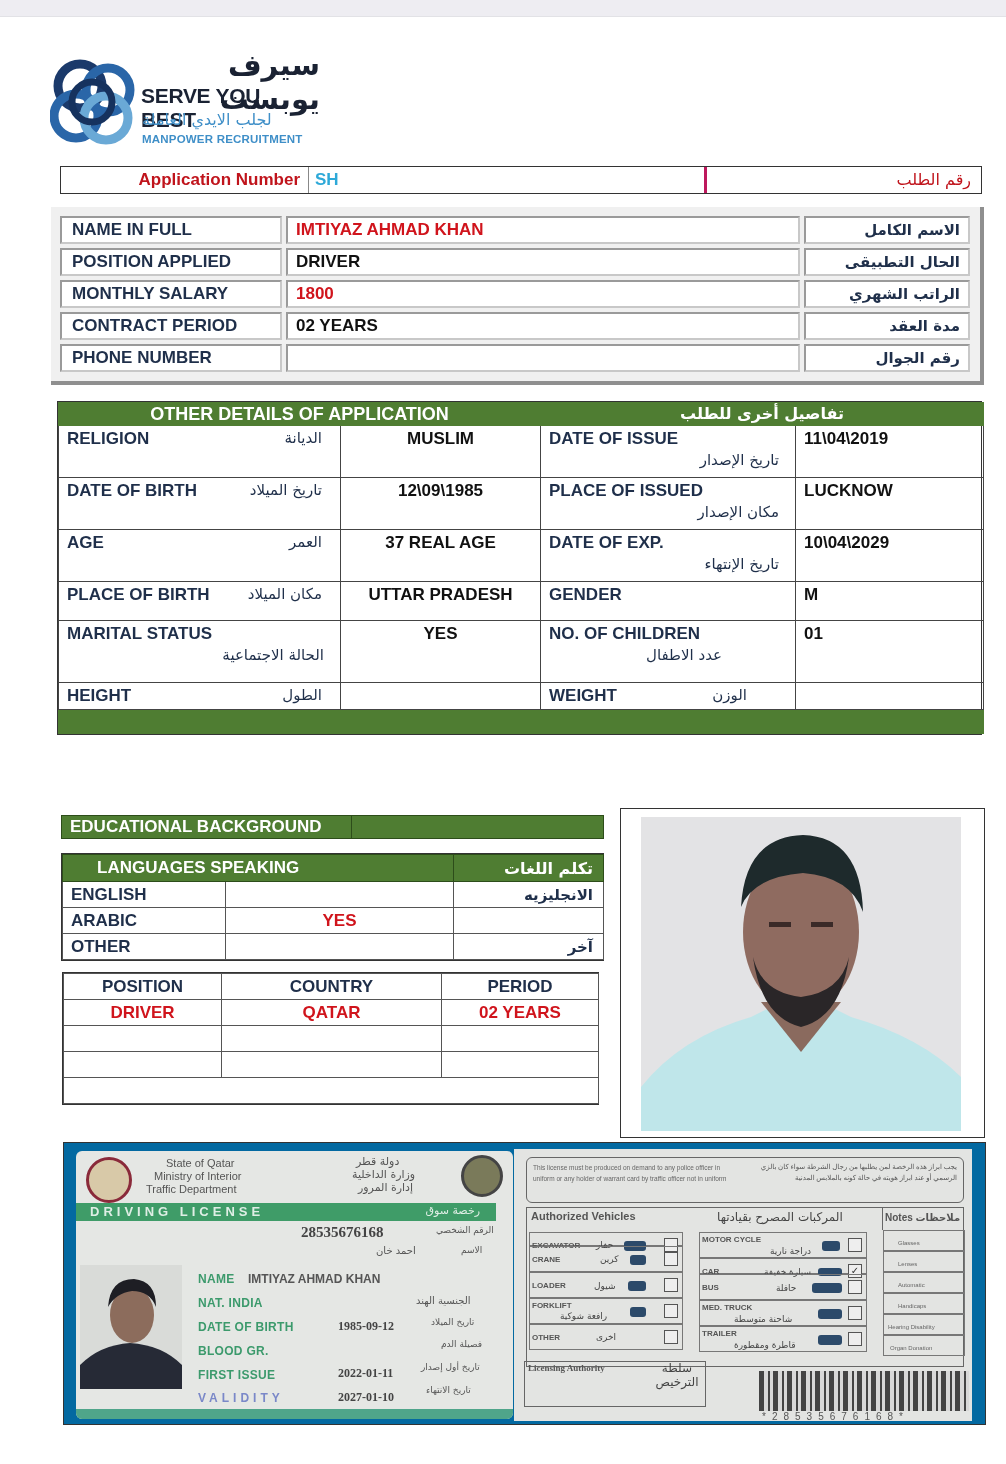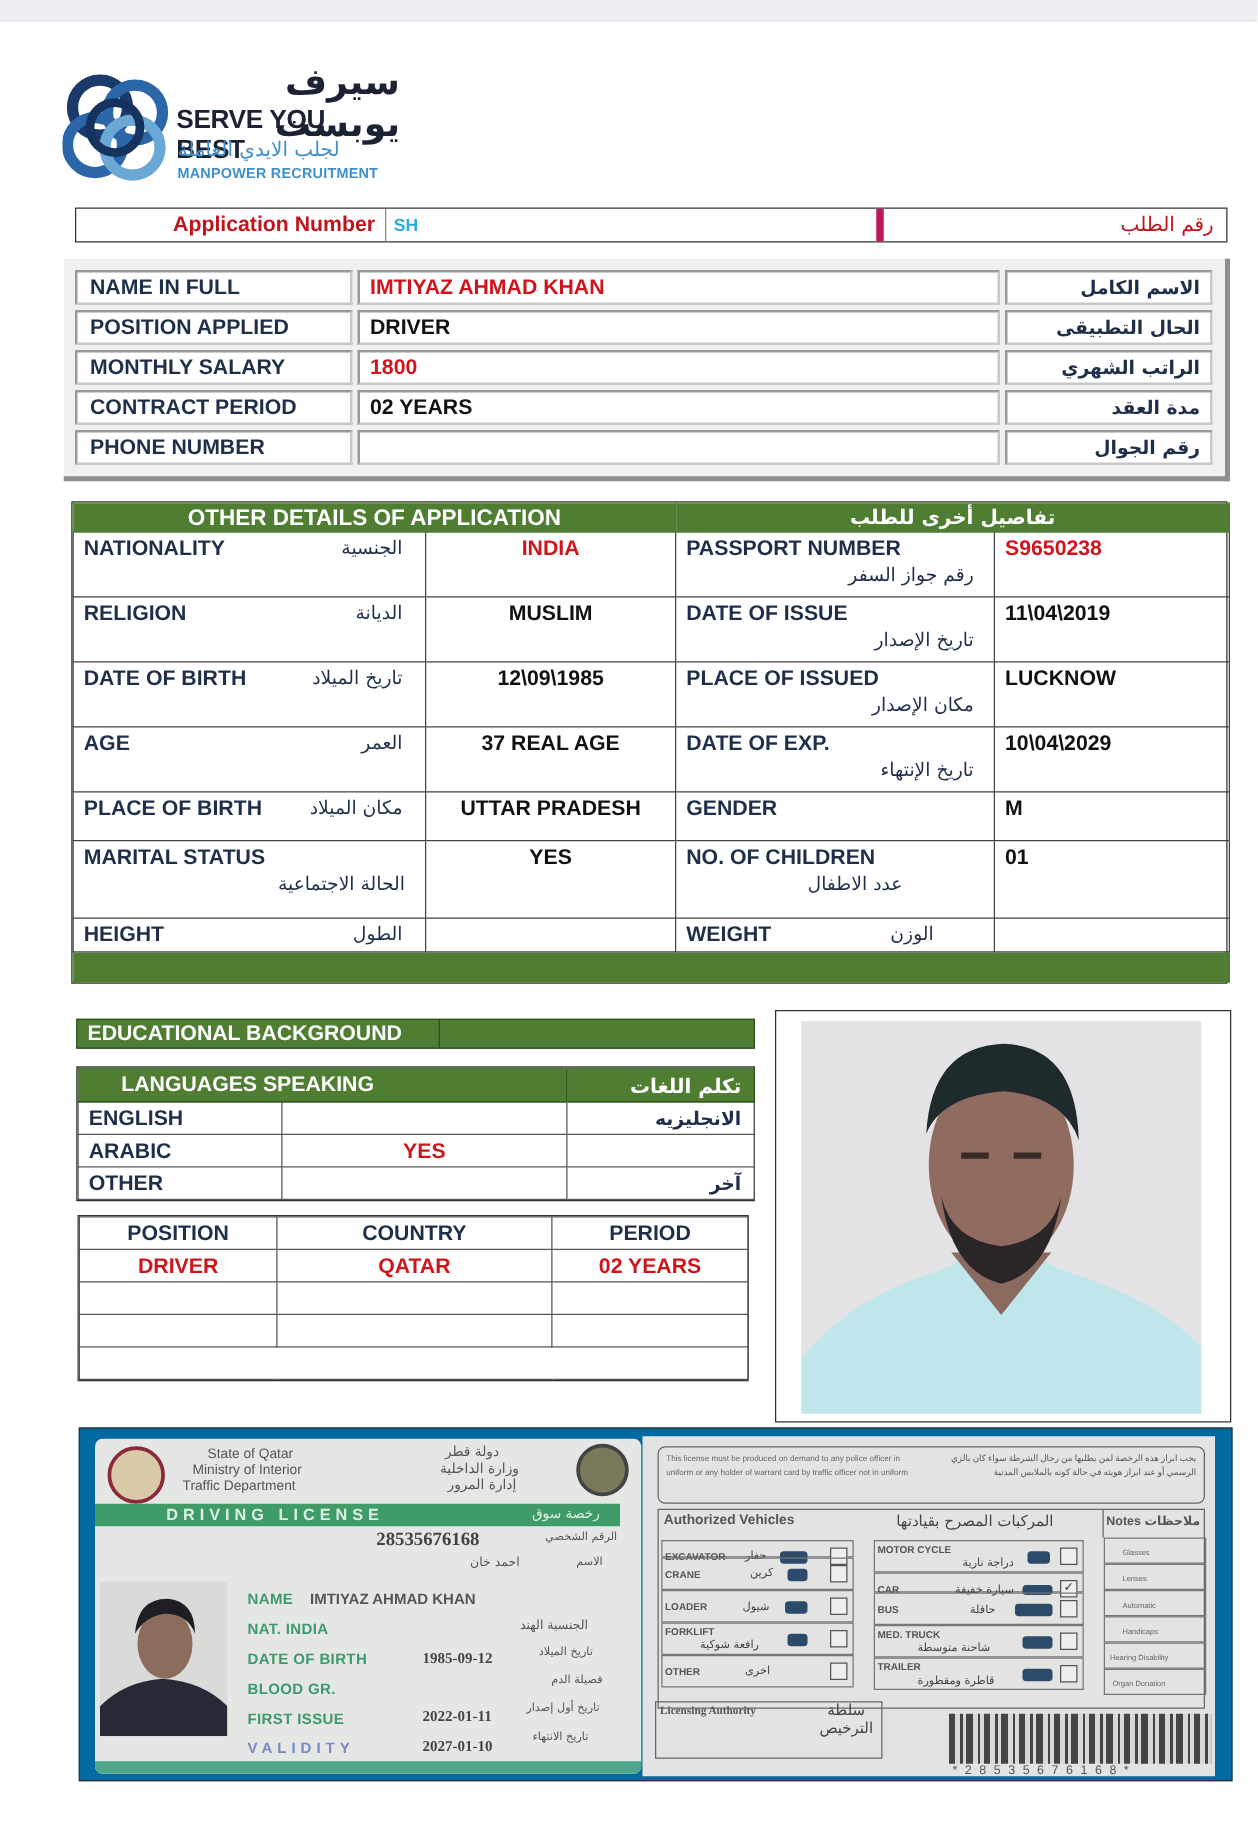--- a/index.html
+++ b/index.html
@@ -11,21 +11,21 @@
   .logo { position: absolute; left: 50px; top: 52px; width: 270px; height: 100px; }
   .logo svg { position: absolute; left: 0; top: 4px; }
   .logo .ar-title { position: absolute; left: 92px; top: -4px; font-size: 29px; font-weight: bold; color: #1a2233; direction: rtl; font-family: "DejaVu Sans", sans-serif; letter-spacing: 1px; }
   .logo .en-title { position: absolute; left: 91px; top: 32px; font-size: 21px; font-weight: bold; color: #1a2233; letter-spacing: -0.3px; }
   .logo .ar-sub { position: absolute; left: 92px; top: 58px; font-size: 16px; color: #3f8fc8; font-family: "DejaVu Sans", sans-serif; direction: rtl; }
   .logo .en-sub { position: absolute; left: 92px; top: 81px; font-size: 11.5px; font-weight: bold; color: #3f8fc8; letter-spacing: 0.2px; }
 
   
   .appnum { position: absolute; left: 60px; top: 166px; width: 922px; height: 28px; border: 1.5px solid #333; display: flex; }
   .appnum .lbl { width: 248px; text-align: right; padding-right: 8px; color: #c0141c; font-weight: bold; font-size: 17px; line-height: 26px; border-right: 1.5px solid #888; }
-  .appnum .val { width: 398px; padding-left: 6px; color: #2ea9d8; font-weight: bold; font-size: 14px; line-height: 26px; border-right: 6px solid #be185d; }
+  .appnum .val { width: 398px; padding-left: 6px; color: #2ea9d8; font-weight: bold; font-size: 17px; line-height: 26px; border-right: 3px solid #be185d; }
   .appnum .ar { flex: 1; text-align: right; padding-right: 10px; color: #c0141c; font-size: 16px; line-height: 26px; font-family: "DejaVu Sans", sans-serif; }
 
   
   .mainbox { position: absolute; left: 51px; top: 207px; width: 933px; height: 178px; background: #f0f0f0; border-right: 4px solid #8f8f8f; border-bottom: 4px solid #8f8f8f; padding: 9px 0 0 9px; }
   .mrow { display: flex; height: 32px; margin-bottom: 0; }
   .mrow .c1, .mrow .c2, .mrow .c3 { background: #fff; border: 2px solid #9a9a9a; border-right-color: #c8c8c8; border-bottom-color: #c8c8c8; height: 28px; margin-bottom: 4px; line-height: 24px; font-weight: bold; font-size: 17px; }
   .mrow .c1 { width: 222px; padding-left: 10px; color: #1f2f4a; margin-right: 4px; }
   .mrow .c2 { width: 514px; padding-left: 8px; color: #111; margin-right: 4px; }
   .mrow .c2.red { color: #d0141c; }
   .mrow .c3 { width: 166px; text-align: right; padding-right: 8px; color: #1f2f4a; font-family: "DejaVu Sans", sans-serif; font-weight: bold; font-size: 15px; }
@@ -145,32 +145,20 @@
         <col style="width:255px">
         <col style="width:188px">
       </colgroup>
     <tbody>
         <tr class="ghead">
       <td colspan="2">OTHER DETAILS OF APPLICATION</td>
       <td colspan="2" class="ar">تفاصيل أخرى للطلب</td>
     </tr>
     <tr style="height:52px">
       <td class="lab">
-            <span class="en">NATIONALITY</span>
-            <span class="arr arr-inline">الجنسية</span>
-          </td>
-      <td class="vc red">INDIA</td>
-      <td class="lab">
-            <span class="en">PASSPORT NUMBER</span>
-            <span class="arr arr-below">رقم جواز السفر</span>
-          </td>
-      <td class="vl red">S9650238</td>
-    </tr>
-    <tr style="height:52px">
-      <td class="lab">
             <span class="en">RELIGION</span>
             <span class="arr arr-inline">الديانة</span>
           </td>
       <td class="vc">MUSLIM</td>
       <td class="lab">
             <span class="en">DATE OF ISSUE</span>
             <span class="arr arr-below">تاريخ الإصدار</span>
           </td>
       <td class="vl">11\04\2019</td>
     </tr>
@@ -330,21 +318,21 @@
   <div class="card-front">
     <div style="position:absolute;left:10px;top:6px;width:46px;height:46px;border-radius:50%;background:#d8c9a8;border:3px solid #8a2a3a;"></div>
     <div style="position:absolute;right:10px;top:4px;width:42px;height:42px;border-radius:50%;background:#7a7a5a;border:3px solid #444;"></div>
     <div class="cf-text" style="left:90px;top:6px;">State of Qatar</div>
     <div class="cf-text" style="left:78px;top:19px;">Ministry of Interior</div>
     <div class="cf-text" style="left:70px;top:32px;">Traffic Department</div>
     <div class="cf-text" style="left:280px;top:4px;font-family:'DejaVu Sans',sans-serif;">دولة قطر</div>
     <div class="cf-text" style="left:276px;top:17px;font-family:'DejaVu Sans',sans-serif;">وزارة الداخلية</div>
     <div class="cf-text" style="left:282px;top:30px;font-family:'DejaVu Sans',sans-serif;">إدارة المرور</div>
     <div style="position:absolute;left:0;top:52px;width:420px;height:18px;background:#3f9c68;">
-      <span style="position:absolute;left:14px;top:1px;color:#dfeee5;font-weight:bold;font-size:13px;letter-spacing:4px;margin-left:43px;">DRIVING LICENSE</span>
+      <span style="position:absolute;left:14px;top:1px;color:#dfeee5;font-weight:bold;font-size:13px;letter-spacing:4px;">DRIVING LICENSE</span>
       <span style="position:absolute;right:16px;top:1px;color:#dfeee5;font-size:11px;font-family:'DejaVu Sans',sans-serif;">رخصة سوق</span>
     </div>
     <div class="cf-val" style="left:225px;top:73px;font-size:15px;position:absolute;">28535676168</div>
     <div class="cf-text" style="left:360px;top:74px;font-family:'DejaVu Sans',sans-serif;font-size:9px;">الرقم الشخصي</div>
     <div class="cf-text" style="left:300px;top:94px;font-family:'DejaVu Sans',sans-serif;font-size:10px;">احمد خان</div>
     <div class="cf-text" style="left:385px;top:94px;font-family:'DejaVu Sans',sans-serif;font-size:9px;">الاسم</div>
     <div style="position:absolute;left:4px;top:114px;width:102px;height:124px;background:#d9dbd8;overflow:hidden;">
       <svg width="102" height="124" viewBox="0 0 102 124">
         <path d="M0 124 L0 100 Q20 80 50 78 Q82 80 102 100 L102 124 Z" fill="#262a36"></path>
         <ellipse cx="52" cy="50" rx="22" ry="28" fill="#8c6c5c"></ellipse>

